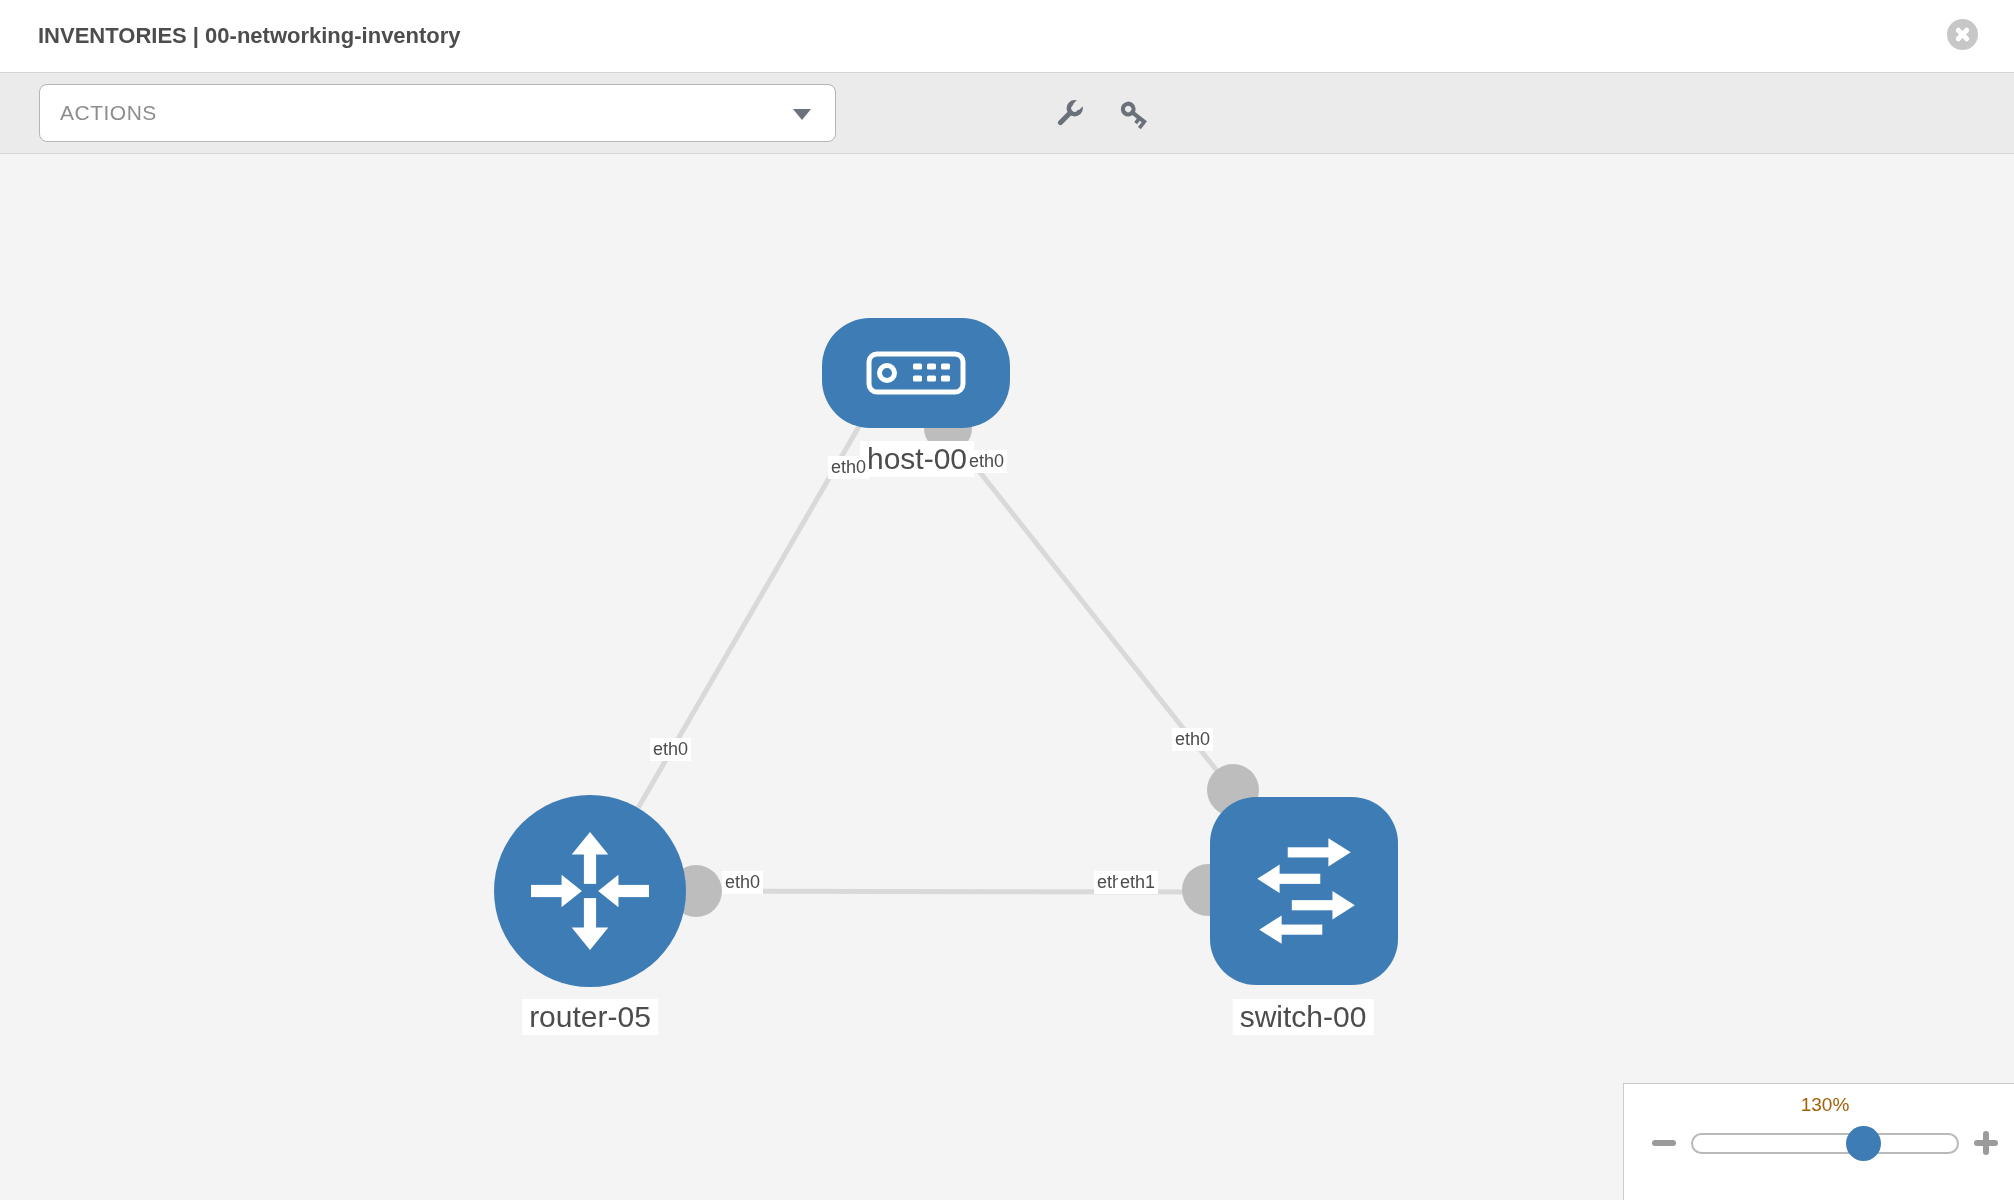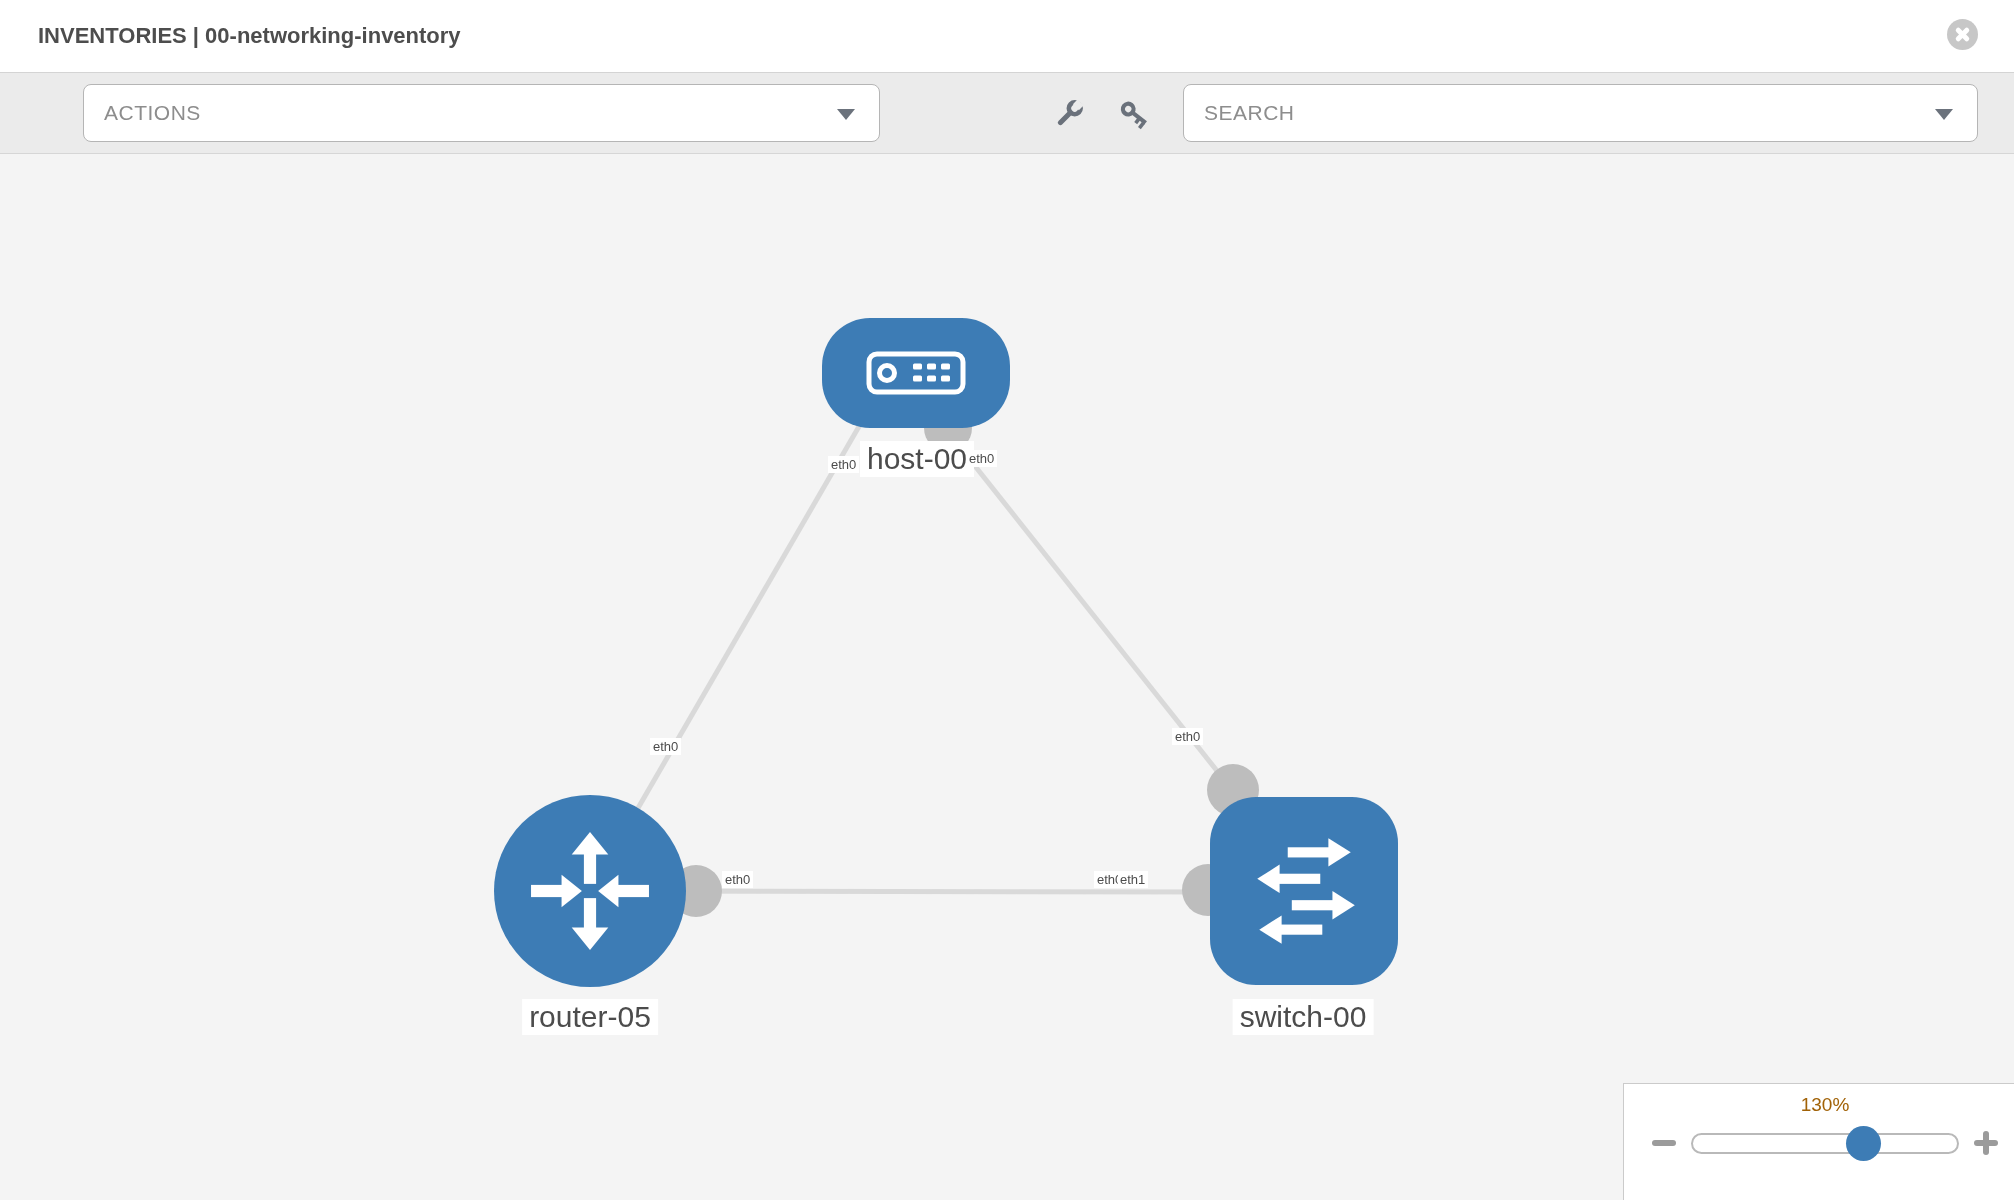--- a/index.html
+++ b/index.html
@@ -13,38 +13,38 @@
   .close-btn { position:absolute; left:1947px; top:19px; width:31px; height:31px; border-radius:50%; background:#c7c7c7; cursor:pointer; }
   .close-btn .bar { position:absolute; left:7px; top:13px; width:17px; height:5px; border-radius:2.5px; background:#ffffff; }
   .close-btn .bar.b1 { transform:rotate(45deg); }
   .close-btn .bar.b2 { transform:rotate(-45deg); }
 
   
   .toolbar { position:absolute; left:0; top:73px; width:2014px; height:81px; background:#ebebeb; border-bottom:1px solid #d6d6d6; }
   .dropdown { position:absolute; top:11px; height:58px; background:#ffffff; border:1px solid #b5b5b5; border-radius:8px; }
   .dropdown .dd-label { position:absolute; left:20px; top:0; height:56px; line-height:56px; font-size:21px; color:#8d8d8d; letter-spacing:0.5px; }
   .caret { position:absolute; right:24px; top:24px; width:0; height:0; border-left:9px solid transparent; border-right:9px solid transparent; border-top:11px solid #6b727c; }
-  .dd-actions { left:39px; width:797px;margin-left:44px; }
+  .dd-actions { left:39px; width:797px; }
   .dd-search { left:1183px; width:795px; }
   .tool-btn { position:absolute; top:24px; width:36px; height:36px; cursor:pointer; }
   .tool-wrench { left:1050px; }
   .tool-key { left:1117px; }
 
   
   .canvas { position:absolute; left:0; top:154px; width:2014px; height:1046px; background:#f4f4f4; overflow:hidden; }
   .links-svg { position:absolute; left:0; top:0; }
 
   .node { position:absolute; background:#3d7cb5; cursor:pointer; }
   .node-host { left:822px; top:164px; width:188px; height:110px; border-radius:48px; }
   .node-router { left:494px; top:641px; width:192px; height:192px; border-radius:50%; }
   .node-switch { left:1210px; top:643px; width:188px; height:188px; border-radius:46px; }
   .node svg { position:absolute; left:50%; top:50%; transform:translate(-50%,-50%); }
 
   .node-label { position:absolute; transform:translateX(-50%); background:#ffffff; color:#4c4c4c; font-size:30px; padding:1px 7px; white-space:nowrap; }
-  .if-label { position:absolute; background:#ffffff; color:#4c4c4c; font-size:13px; padding:1px 3px; white-space:nowrap; }
+  .if-label { position:absolute; background:#ffffff; color:#4c4c4c; font-size:18px; padding:1px 3px; white-space:nowrap; }
 
   
   .zoom-panel { position:absolute; left:1623px; top:929px; width:400px; height:140px; background:#ffffff; border:1px solid #cbcbcb; }
   .zoom-level { position:absolute; left:67px; top:10px; width:268px; text-align:center; font-size:19px; color:#a16207; }
   .zoom-minus, .zoom-plus { position:absolute; width:30px; height:30px; cursor:pointer; }
   .zoom-minus { left:25px; top:44px; }
   .zoom-plus { left:347px; top:44px; }
   .zoom-minus .bar, .zoom-plus .bar { position:absolute; background:#9b9b9b; border-radius:3px; }
   .hbar { left:3px; top:12px; width:24px; height:6px; }
   .vbar { left:12px; top:3px; width:6px; height:24px; }
@@ -84,24 +84,20 @@
       <svg width="36" height="36" viewBox="0 0 34 34">
         <g transform="rotate(38 17 17)">
           <circle cx="8.5" cy="16.5" r="5" fill="none" stroke="#6a717b" stroke-width="4"></circle>
           <rect x="13" y="14.7" width="16.5" height="3.8" fill="#6a717b"></rect>
           <rect x="20.5" y="18" width="3.4" height="4.6" fill="#6a717b"></rect>
           <rect x="26.2" y="18" width="3.4" height="6.2" fill="#6a717b"></rect>
         </g>
       </svg>
     </div>
 
-    <div class="dropdown dd-search">
-      <span class="dd-label">SEARCH</span>
-      <span class="caret"></span>
-    </div>
   </div>
 
   <div class="canvas">
 
     <svg class="links-svg" width="2014" height="1046">
 
       <line x1="590" y1="737" x2="872" y2="250" stroke="#d9d9d9" stroke-width="5"></line>
       <line x1="948" y1="278" x2="1233" y2="637" stroke="#d9d9d9" stroke-width="5"></line>
       <line x1="590" y1="737" x2="1233" y2="738" stroke="#d9d9d9" stroke-width="5"></line>
 

